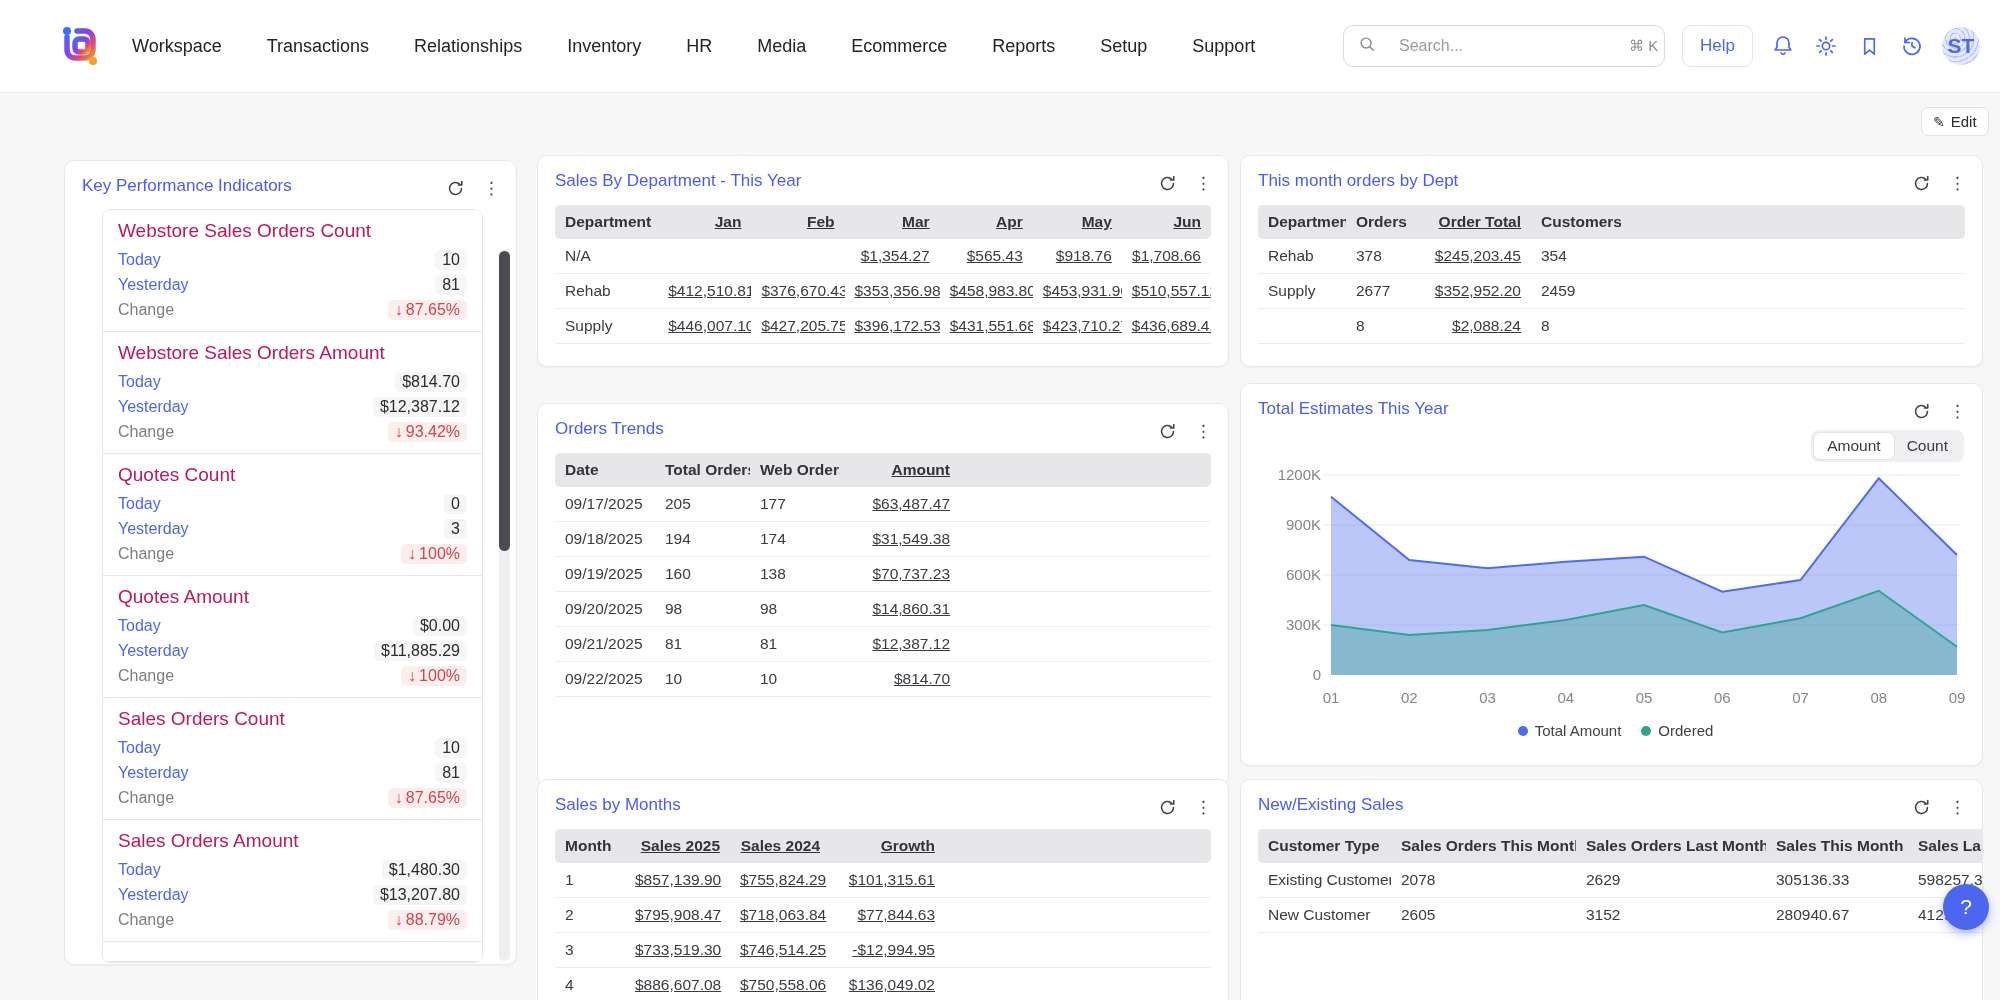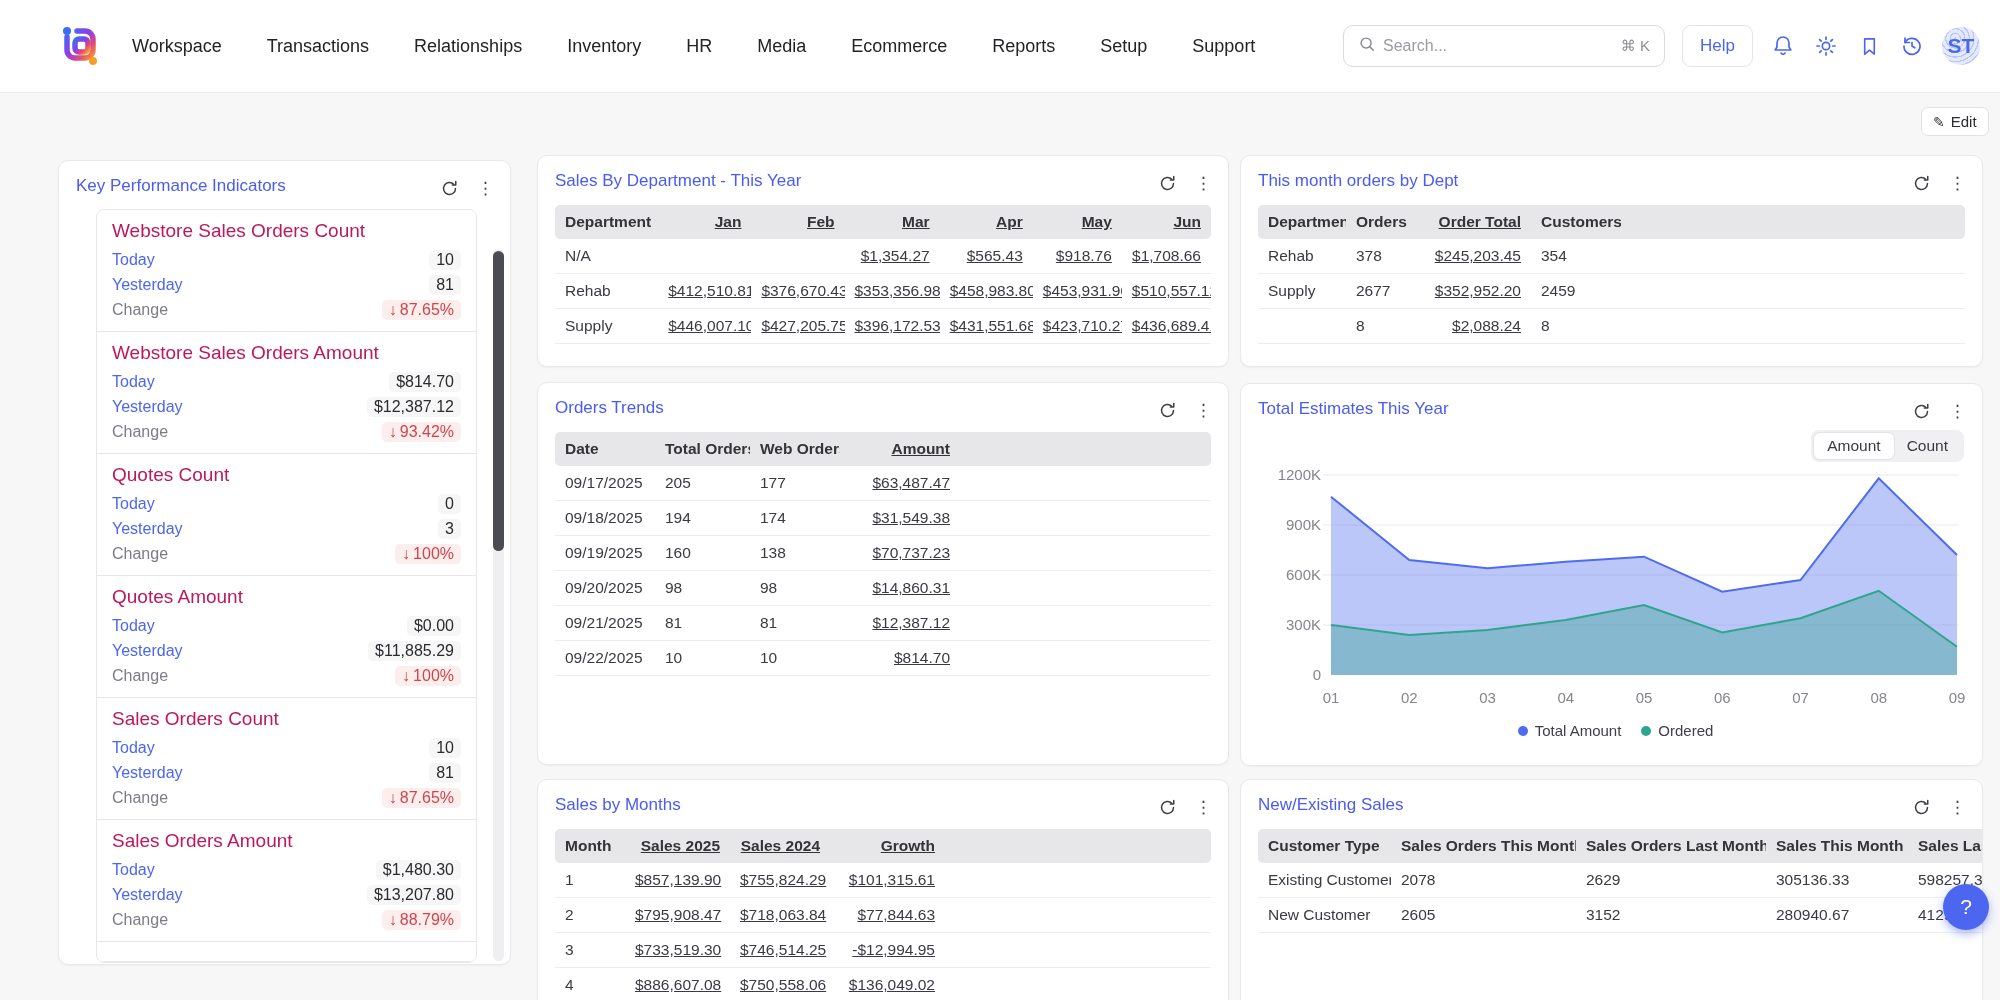--- a/index.html
+++ b/index.html
@@ -7,21 +7,21 @@
     font-family:"Liberation Sans", sans-serif; color:#2b2b30; }
 
   
   .topbar { position:absolute; left:0; top:0; width:2000px; height:93px;
     background:#fff; border-bottom:1px solid #ebebee; display:flex; align-items:center; }
   .logo { margin-left:56px; width:48px; height:48px; display:flex; cursor:pointer; }
   .nav { display:flex; gap:45px; margin-left:28px; font-size:18px; font-weight:500; color:#232327; }
   .nav-item { cursor:pointer; white-space:nowrap; }
   .top-right { margin-left:auto; margin-right:20px; display:flex; align-items:center; gap:17px; }
   .searchbox { width:322px; height:42px; border:1px solid #d9d9de; border-radius:10px;
-    display:flex; align-items:center; padding:0 14px; background:#fff; gap:7px; }
+    display:flex; align-items:center; padding:0 14px; background:#fff; gap:23px; }
   .searchbox input { border:none; outline:none; flex:1; font-size:16px; color:#55555c;
     font-family:"Liberation Sans", sans-serif; background:transparent; }
   .searchbox input::placeholder { color:#9a9aa1; }
   .kbd-hint { color:#8e8e95; font-size:15px; white-space:nowrap; }
   .help-btn { height:42px; padding:0 17px; border:1px solid #e4e4e8; border-radius:9px;
     background:#fff; color:#4c66f0; font-size:17px; font-weight:500; display:flex;
     align-items:center; cursor:pointer; }
   .icon-btn { width:26px; height:26px; display:flex; align-items:center; justify-content:center; cursor:pointer; }
   .avatar { width:38px; height:38px; border-radius:50%; background:#e3eaff;
     background-image:repeating-radial-gradient(circle at 35% 30%, rgba(76,102,240,.28) 0 1.2px, transparent 1.2px 4.5px);
@@ -34,23 +34,23 @@
     align-items:center; gap:6px; font-size:15px; color:#2b2b30; cursor:pointer; }
   .pencil { font-size:14px; color:#2b2b30; }
 
   
   .card { position:absolute; background:#fff; border:1px solid #e9e9ec; border-radius:10px;
     box-shadow:0 1px 2px rgba(0,0,0,.04); padding:15px 17px; overflow:hidden; }
   .card-title { font-size:17px; font-weight:500; color:#4b5bf0; cursor:pointer; }
   .card-icons { position:absolute; top:14px; right:16px; display:flex; gap:15px; align-items:center; }
   .kebab { font-size:17px; color:#3f3f46; line-height:1; cursor:pointer; letter-spacing:0; }
 
-  #kpi-card   { left:58px;  top:160px; width:453px; height:805px; }
+  #kpi-card   { left:64px;  top:160px; width:453px; height:805px; }
   #card-mid1  { left:537px; top:155px; width:692px; height:212px; }
-  #card-mid2  { left:537px; top:382px; width:692px; height:383px; }
+  #card-mid2  { left:537px; top:403px; width:692px; height:383px; }
   #card-mid3  { left:537px; top:779px; width:692px; height:260px; }
   #card-r1    { left:1240px; top:155px; width:743px; height:212px; }
   #card-r2    { left:1240px; top:383px; width:743px; height:383px; }
   #card-r3    { left:1240px; top:779px; width:743px; height:260px; }
 
   
   table { border-collapse:collapse; width:100%; margin-top:14px; font-size:15.5px; color:#3a3a41; table-layout:fixed; }
   thead th { background:#e7e7ea; font-weight:600; color:#333338; text-align:left;
     padding:8px 10px; white-space:nowrap; overflow:hidden; }
   thead th:first-child { border-radius:5px 0 0 5px; }

